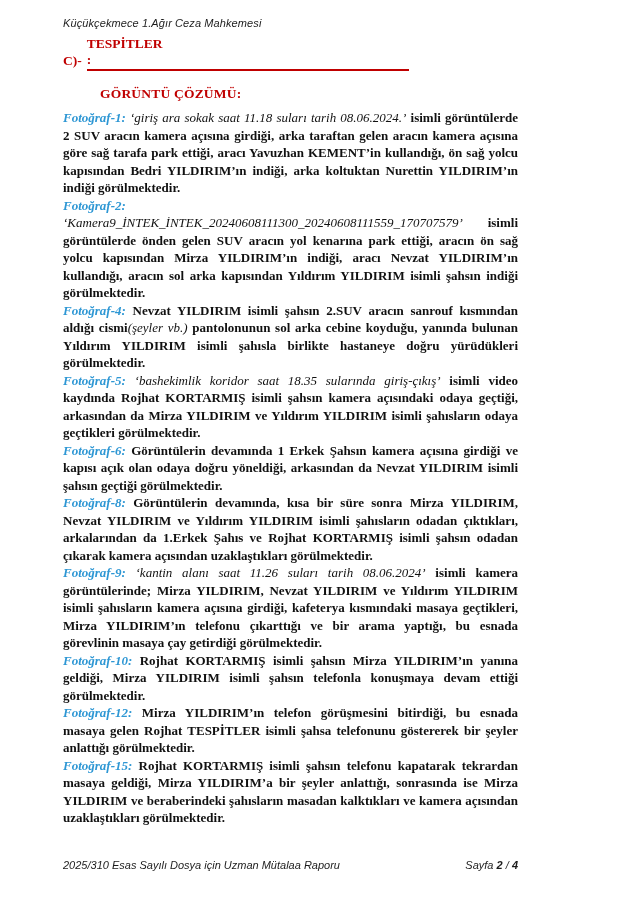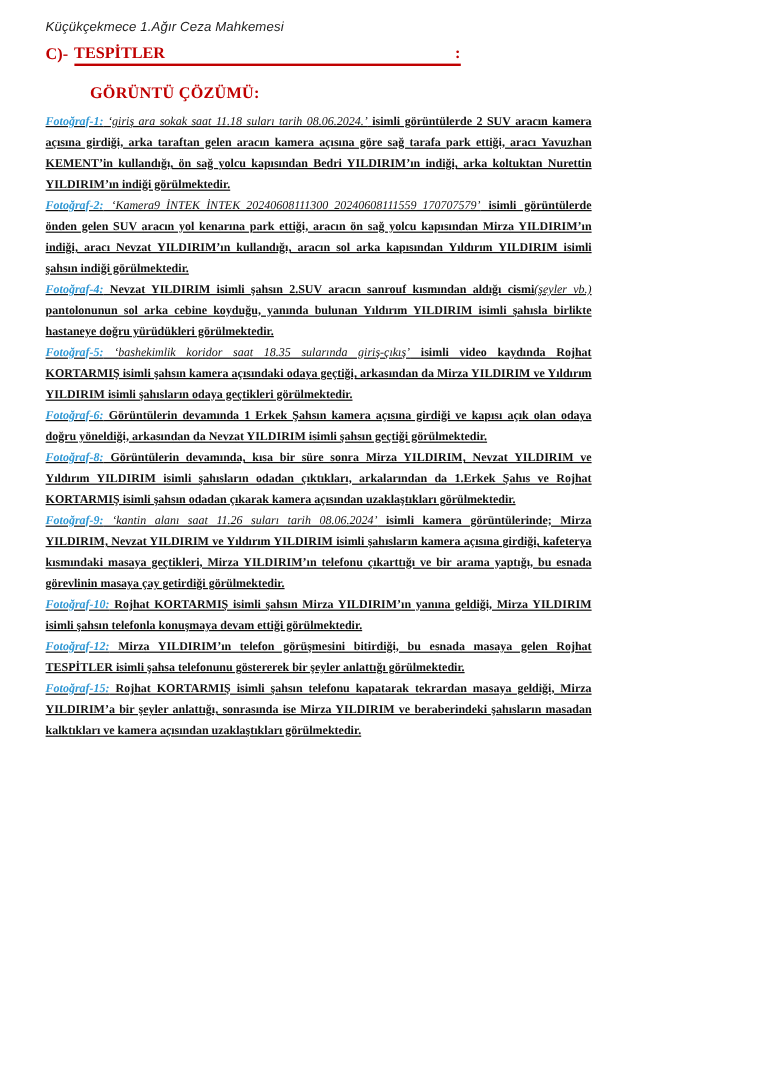--- a/index.html
+++ b/index.html
@@ -4,58 +4,59 @@
 <style>
   html,body { margin:0; padding:0; background:#ffffff; }
   body { width:637px; height:900px; overflow:hidden; }
   .page {
     box-sizing:border-box;
     width:530px; height:900px;
     padding:17px 37px 0 38px;
     position:relative;
     font-family:"Liberation Serif", serif;
     background:#ffffff;
+    margin-left:25px;
   }
   .court-header {
     font-family:"Liberation Sans", sans-serif;
     font-style:italic;
     font-size:11px;
     color:#1c1c1c;
     letter-spacing:0.1px;
   }
   .section-row {
     display:flex;
     align-items:flex-end;
     margin-top:7px;
     color:var(--red);
     font-weight:bold;
     font-size:13.5px;
   }
   .section-prefix { margin-right:5px; padding-bottom:2px; }
   .section-underline {
     display:flex;
-    justify-content:space-between;
+    justify-content:flex-end;
     width:322px;
     border-bottom:2px solid var(--red);
     padding-bottom:1px;
+    flex-direction:column;
   }
   .subsection {
     color:var(--red);
     font-weight:bold;
     font-size:13.5px;
     margin:15px 0 7px 37px;
     letter-spacing:0.2px;
   }
   .paras {
-    font-size:10px;
+    font-size:13px;
     line-height:17.5px;
     text-align:justify;
     font-weight:bold;
     color:var(--ink);
-    text-decoration:underline;
   }
   .para { margin:0; }
   .seg-label {
     color:var(--blue);
     font-style:italic;
     font-weight:bold;
   }
   .seg-quote, .seg-italic {
     font-style:italic;
     font-weight:normal;
@@ -97,14 +98,23 @@
       <div class="para"><span class="seg-label">Fotoğraf-4:</span><span class="seg-body"> Nevzat YILDIRIM isimli şahsın 2.SUV aracın sanrouf kısmından aldığı cismi</span><span class="seg-italic">(şeyler vb.)</span><span class="seg-body"> pantolonunun sol arka cebine koyduğu, yanında bulunan Yıldırım YILDIRIM isimli şahısla birlikte hastaneye doğru yürüdükleri görülmektedir.</span></div>
       <div class="para"><span class="seg-label">Fotoğraf-5:</span><span class="seg-quote"> ‘bashekimlik koridor saat 18.35 sularında giriş-çıkış’</span><span class="seg-body"> isimli video kaydında Rojhat KORTARMIŞ isimli şahsın kamera açısındaki odaya geçtiği, arkasından da Mirza YILDIRIM ve Yıldırım YILDIRIM isimli şahısların odaya geçtikleri görülmektedir.</span></div>
       <div class="para"><span class="seg-label">Fotoğraf-6:</span><span class="seg-body"> Görüntülerin devamında 1 Erkek Şahsın kamera açısına girdiği ve kapısı açık olan odaya doğru yöneldiği, arkasından da Nevzat YILDIRIM isimli şahsın geçtiği görülmektedir.</span></div>
       <div class="para"><span class="seg-label">Fotoğraf-8:</span><span class="seg-body"> Görüntülerin devamında, kısa bir süre sonra Mirza YILDIRIM, Nevzat YILDIRIM ve Yıldırım YILDIRIM isimli şahısların odadan çıktıkları, arkalarından da 1.Erkek Şahıs ve Rojhat KORTARMIŞ isimli şahsın odadan çıkarak kamera açısından uzaklaştıkları görülmektedir.</span></div>
       <div class="para"><span class="seg-label">Fotoğraf-9:</span><span class="seg-quote"> ‘kantin alanı saat 11.26 suları tarih 08.06.2024’</span><span class="seg-body"> isimli kamera görüntülerinde; Mirza YILDIRIM, Nevzat YILDIRIM ve Yıldırım YILDIRIM isimli şahısların kamera açısına girdiği, kafeterya kısmındaki masaya geçtikleri, Mirza YILDIRIM’ın telefonu çıkarttığı ve bir arama yaptığı, bu esnada görevlinin masaya çay getirdiği görülmektedir.</span></div>
       <div class="para"><span class="seg-label">Fotoğraf-10:</span><span class="seg-body"> Rojhat KORTARMIŞ isimli şahsın Mirza YILDIRIM’ın yanına geldiği, Mirza YILDIRIM isimli şahsın telefonla konuşmaya devam ettiği görülmektedir.</span></div>
       <div class="para"><span class="seg-label">Fotoğraf-12:</span><span class="seg-body"> Mirza YILDIRIM’ın telefon görüşmesini bitirdiği, bu esnada masaya gelen Rojhat TESPİTLER isimli şahsa telefonunu göstererek bir şeyler anlattığı görülmektedir.</span></div>
       <div class="para"><span class="seg-label">Fotoğraf-15:</span><span class="seg-body"> Rojhat KORTARMIŞ isimli şahsın telefonu kapatarak tekrardan masaya geldiği, Mirza YILDIRIM’a bir şeyler anlattığı, sonrasında ise Mirza YILDIRIM ve beraberindeki şahısların masadan kalktıkları ve kamera açısından uzaklaştıkları görülmektedir.</span></div>
     </div>
 
+  <div class="footer">
+    <span>2025/310 Esas Sayılı Dosya için Uzman Mütalaa Raporu</span>
+    <span>
+      <span>Sayfa</span>
+      <b>2</b>
+      <span>/</span>
+      <b>4</b>
+    </span>
+  </div>
 
 </div>
 
 </body></html>

